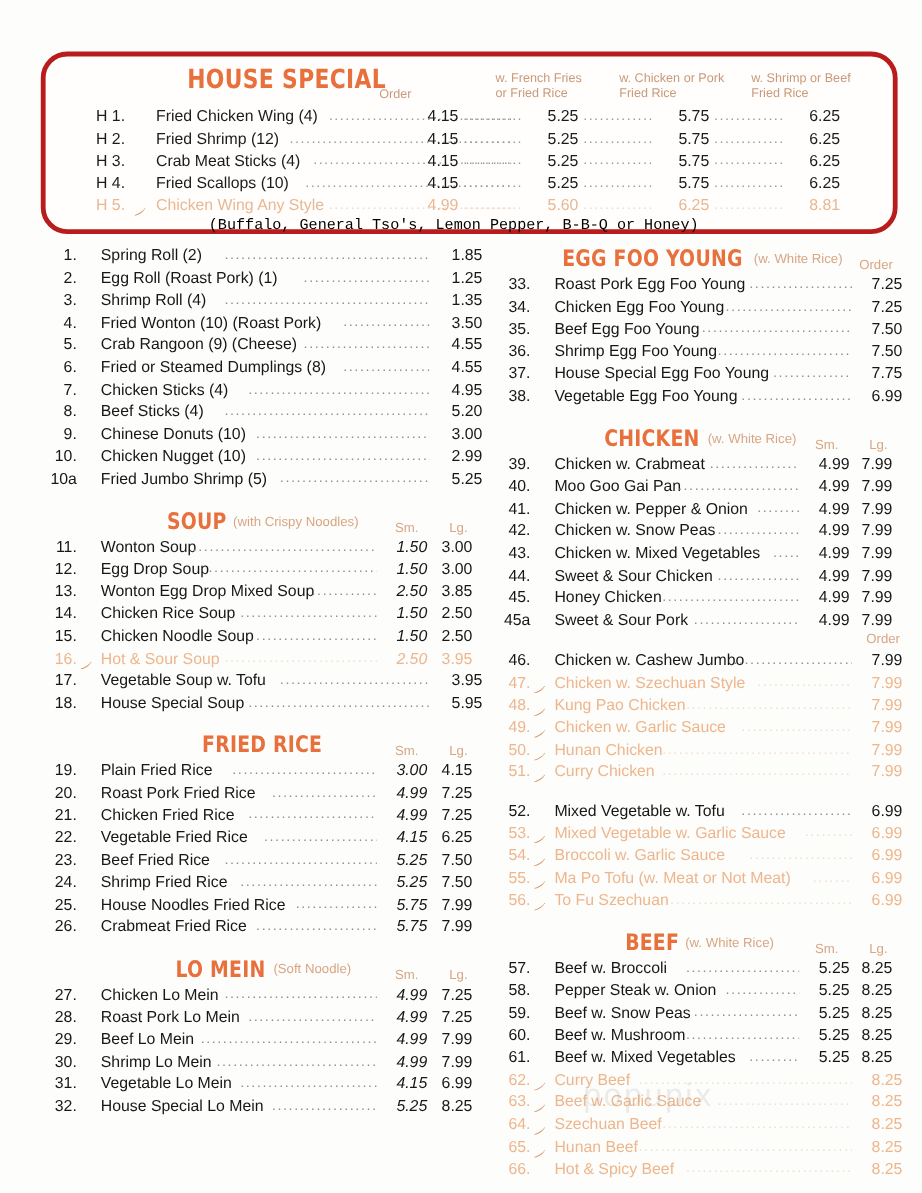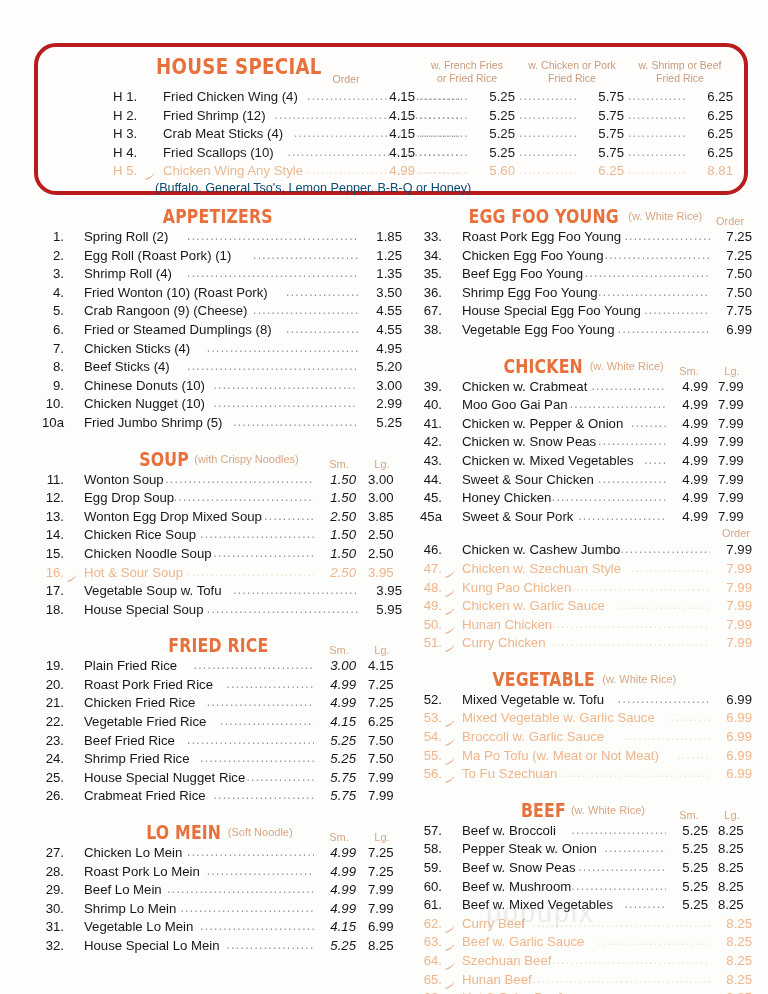--- a/index.html
+++ b/index.html
@@ -36,31 +36,30 @@
     font-family: "DejaVu Sans Condensed", "Liberation Sans Narrow", "Liberation Sans", sans-serif;
     letter-spacing: 0.3px;
     color: #e8703c;
     transform: scaleX(0.92);
     transform-origin: left center;
   }
   .hs-colhead {
     position: absolute;
     font-size: 10.5px;
     color: #c9997a;
-    text-align: center;
     line-height: 13px;
   }
   .hs-colhead.order  { left: 278px; top: 26px; width: 60px; }
   .hs-colhead.c1     { left: 375px; top: 12px; width: 108px; }
   .hs-colhead.c2     { left: 478px; top: 12px; width: 112px; }
   .hs-colhead.c3     { left: 588px; top: 12px; width: 108px; }
 
   .hs-rows {
     position: absolute;
-    left: 13px; top: 42px; right: 0; padding-left: 20px;
+    left: 0; top: 42px; right: 0;
   }
   .hs-row {
     position: relative;
     height: 18.5px;
     font-size: 13.2px;
     color: #1b1b1b;
     white-space: nowrap;
   }
   .hs-row.spicy { color: #e9b892; }
   .hs-code {
@@ -79,23 +78,24 @@
     top: 0;
     overflow: hidden;
     white-space: nowrap;
     color: #9a9a9a;
     letter-spacing: 1.2px;
     font-size: 12px;
   }
   .hs-row.spicy .dotfill { color: #f0d8c4; }
   .hs-note {
     position: absolute;
-    left: 117px; top: 134px;
+    left: 136px; top: 134px;
     font-size: 12.6px;
-    color: #0c4a6e;
+    color: #000000;
+    font-family: Liberation Mono, monospace;
   }
 
   
   .col-left {
     position: absolute;
     left: 34px; top: 205px;
     width: 368px;
   }
   .col-right {
     position: absolute;
@@ -304,21 +304,20 @@
           <span class="hs-p2">6.25</span>
           <span class="dotfill" style="left:557px;width:57px;">....................</span>
           <span class="hs-p3">8.81</span>
         </div>
       </div>
     <div class="hs-note">(Buffalo, General Tso's, Lemon Pepper, B-B-Q or Honey)</div>
   </div>
 
   <div class="col-left" id="col-left">
       <div class="sec">
-        <div class="sec-head"><span class="sec-title">APPETIZERS</span></div>
         <div class="row">
           <span class="num">1.</span>
           <span class="nm">Spring Roll (2)</span>
           <span class="dots" style="padding-left:103px">......................................................................</span>
           <span class="pr1">1.85</span>
         </div>
         <div class="row">
           <span class="num">2.</span>
           <span class="nm">Egg Roll (Roast Pork) (1)</span>
           <span class="dots" style="padding-left:169px">......................................................................</span>
@@ -481,21 +480,21 @@
         </div>
         <div class="row two">
           <span class="num">24.</span>
           <span class="nm">Shrimp Fried Rice</span>
           <span class="dots" style="padding-left:116.19999999999999px">......................................................................</span>
           <span class="pr1">5.25</span>
           <span class="pr2">7.50</span>
         </div>
         <div class="row two">
           <span class="num">25.</span>
-          <span class="nm">House Special Nugget Rice</span>
+          <span class="nm">House Noodles Fried Rice</span>
           <span class="dots" style="padding-left:162.39999999999998px">......................................................................</span>
           <span class="pr1">5.75</span>
           <span class="pr2">7.99</span>
         </div>
         <div class="row two">
           <span class="num">26.</span>
           <span class="nm">Crabmeat Fried Rice</span>
           <span class="dots" style="padding-left:129.39999999999998px">......................................................................</span>
           <span class="pr1">5.75</span>
           <span class="pr2">7.99</span>
@@ -571,21 +570,21 @@
           <span class="dots" style="padding-left:122.8px">......................................................................</span>
           <span class="pr1">7.50</span>
         </div>
         <div class="row">
           <span class="num">36.</span>
           <span class="nm">Shrimp Egg Foo Young</span>
           <span class="dots" style="padding-left:136px">......................................................................</span>
           <span class="pr1">7.50</span>
         </div>
         <div class="row">
-          <span class="num">67.</span>
+          <span class="num">37.</span>
           <span class="nm">House Special Egg Foo Young</span>
           <span class="dots" style="padding-left:182.2px">......................................................................</span>
           <span class="pr1">7.75</span>
         </div>
         <div class="row">
           <span class="num">38.</span>
           <span class="nm">Vegetable Egg Foo Young</span>
           <span class="dots" style="padding-left:155.79999999999998px">......................................................................</span>
           <span class="pr1">6.99</span>
         </div>
@@ -702,21 +701,20 @@
               <path d="M1.5 7.8 C4 7.2 7.5 5.6 10.2 3.2 L12.4 1.1 L11.6 2.9 C9.4 5.9 5.4 8.1 1.8 8.6 Z" fill="#d79a6e"></path>
               <path d="M11.4 1.4 L13.2 0.5 L12.6 1.9 Z" fill="#9db36a"></path>
             </svg></span>
           <span class="nm">Curry Chicken</span>
           <span class="dots" style="padding-left:89.8px">......................................................................</span>
           <span class="pr1">7.99</span>
         </div>
         <div class="sec-gap-m"></div>
       </div>
       <div class="sec">
-        <div class="sec-head"><span class="sec-title">VEGETABLE</span><span class="sec-sub">(w. White Rice)</span></div>
         <div class="row">
           <span class="num">52.</span>
           <span class="nm">Mixed Vegetable w. Tofu</span>
           <span class="dots" style="padding-left:155.79999999999998px">......................................................................</span>
           <span class="pr1">6.99</span>
         </div>
         <div class="row spicy">
           <span class="num">53.</span>
           <span class="chili"><svg viewBox="0 0 14 9" width="11" height="7">
               <path d="M1.5 7.8 C4 7.2 7.5 5.6 10.2 3.2 L12.4 1.1 L11.6 2.9 C9.4 5.9 5.4 8.1 1.8 8.6 Z" fill="#d79a6e"></path>

